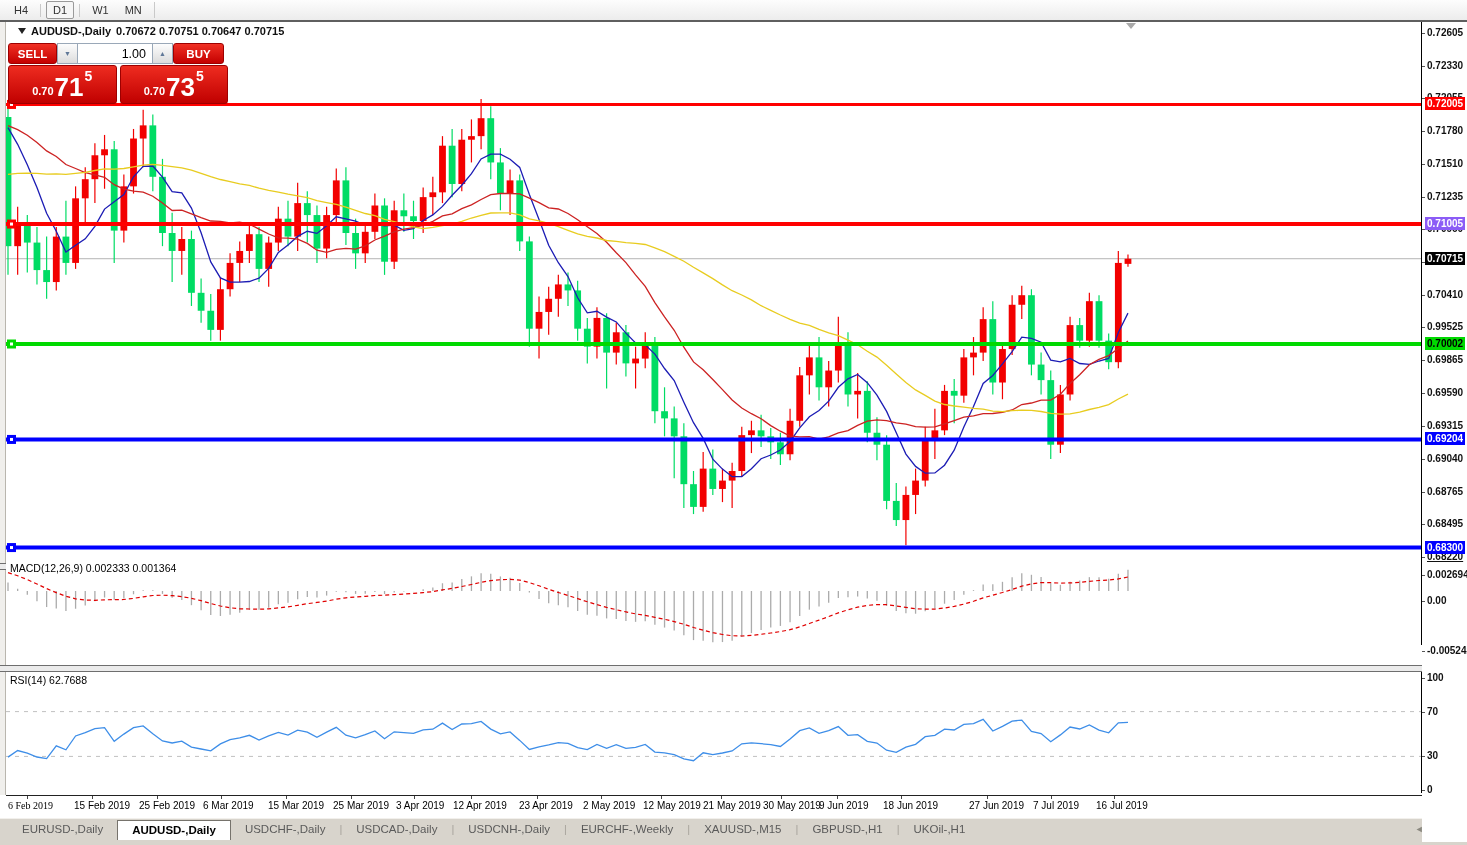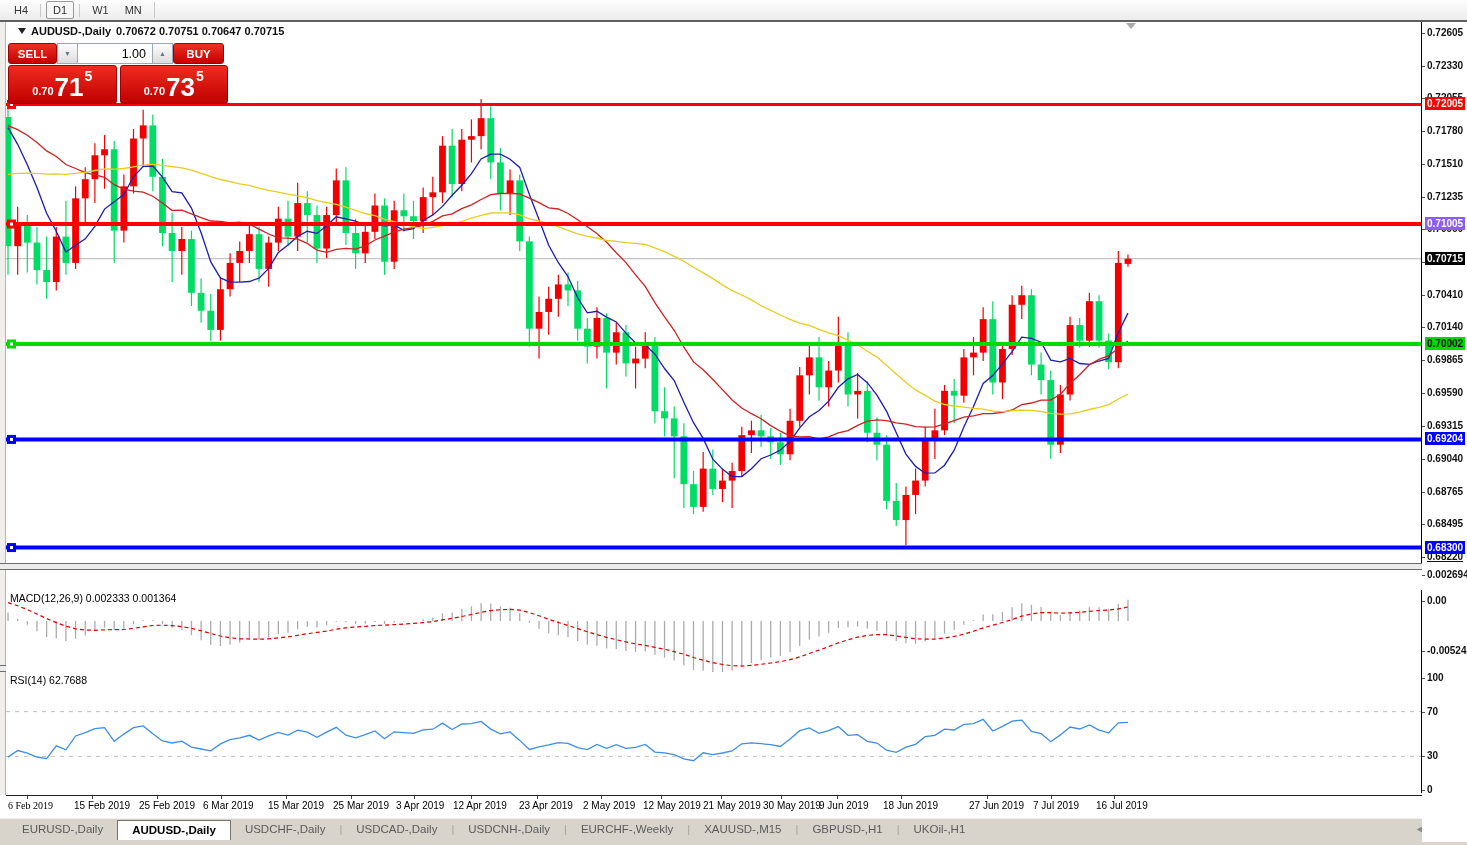--- a/index.html
+++ b/index.html
@@ -19,21 +19,21 @@
 
   .win-top-border { position:absolute; left:0; top:20px; width:1467px; height:2px;
                     background:#5f5f5f; }
   .left-edge { position:absolute; left:0; top:22px; width:6px; height:773px;
                background:#f0efec; border-right:1px solid #b9b6ae; }
 
   
   .pane { position:absolute; left:6px; width:1416px; background:#fff;
           border-right:1px solid #000; overflow:hidden; }
   #price-pane { top:22px;  height:541px; }
-  #macd-pane  { top:590px; height:85px;  }
+  #macd-pane  { top:560px; height:85px;  }
   #rsi-pane   { top:672px; height:121px; }
   .splitter { position:absolute; left:0; width:1467px; height:7px; background:#ebebeb;
               border-top:1px solid #6e6e6e; border-bottom:1px solid #6e6e6e; }
   #split1 { top:563px; } #split2 { top:665px; }
 
   .pane-label { position:absolute; left:4px; top:2px; font-size:10.5px; color:#000;
                 letter-spacing:0; white-space:nowrap; }
 
   
   .chart-title { position:absolute; left:18px; top:25px; font-size:11px; font-weight:bold;
@@ -555,21 +555,21 @@
       <div class="tick-label" style="top: 135.643px;">0.71510</div>
       <div class="tick-dash" style="top: 174.533px;"></div>
       <div class="tick-label" style="top: 168.533px;">0.71235</div>
       <div class="tick-dash" style="top: 207.423px;"></div>
       <div class="tick-label" style="top: 201.423px;">0.70960</div>
       <div class="tick-dash" style="top: 240.313px;"></div>
       <div class="tick-label" style="top: 234.313px;">0.70685</div>
       <div class="tick-dash" style="top: 273.203px;"></div>
       <div class="tick-label" style="top: 267.203px;">0.70410</div>
       <div class="tick-dash" style="top: 305.495px;"></div>
-      <div class="tick-label" style="top: 299.495px;">0.70140</div>
+      <div class="tick-label" style="top: 299.495px;">0.99525</div>
       <div class="tick-dash" style="top: 338.385px;"></div>
       <div class="tick-label" style="top: 332.385px;">0.69865</div>
       <div class="tick-dash" style="top: 371.275px;"></div>
       <div class="tick-label" style="top: 365.275px;">0.69590</div>
       <div class="tick-dash" style="top: 404.165px;"></div>
       <div class="tick-label" style="top: 398.165px;">0.69315</div>
       <div class="tick-dash" style="top: 437.055px;"></div>
       <div class="tick-label" style="top: 431.055px;">0.69040</div>
       <div class="tick-dash" style="top: 469.945px;"></div>
       <div class="tick-label" style="top: 463.945px;">0.68765</div>

